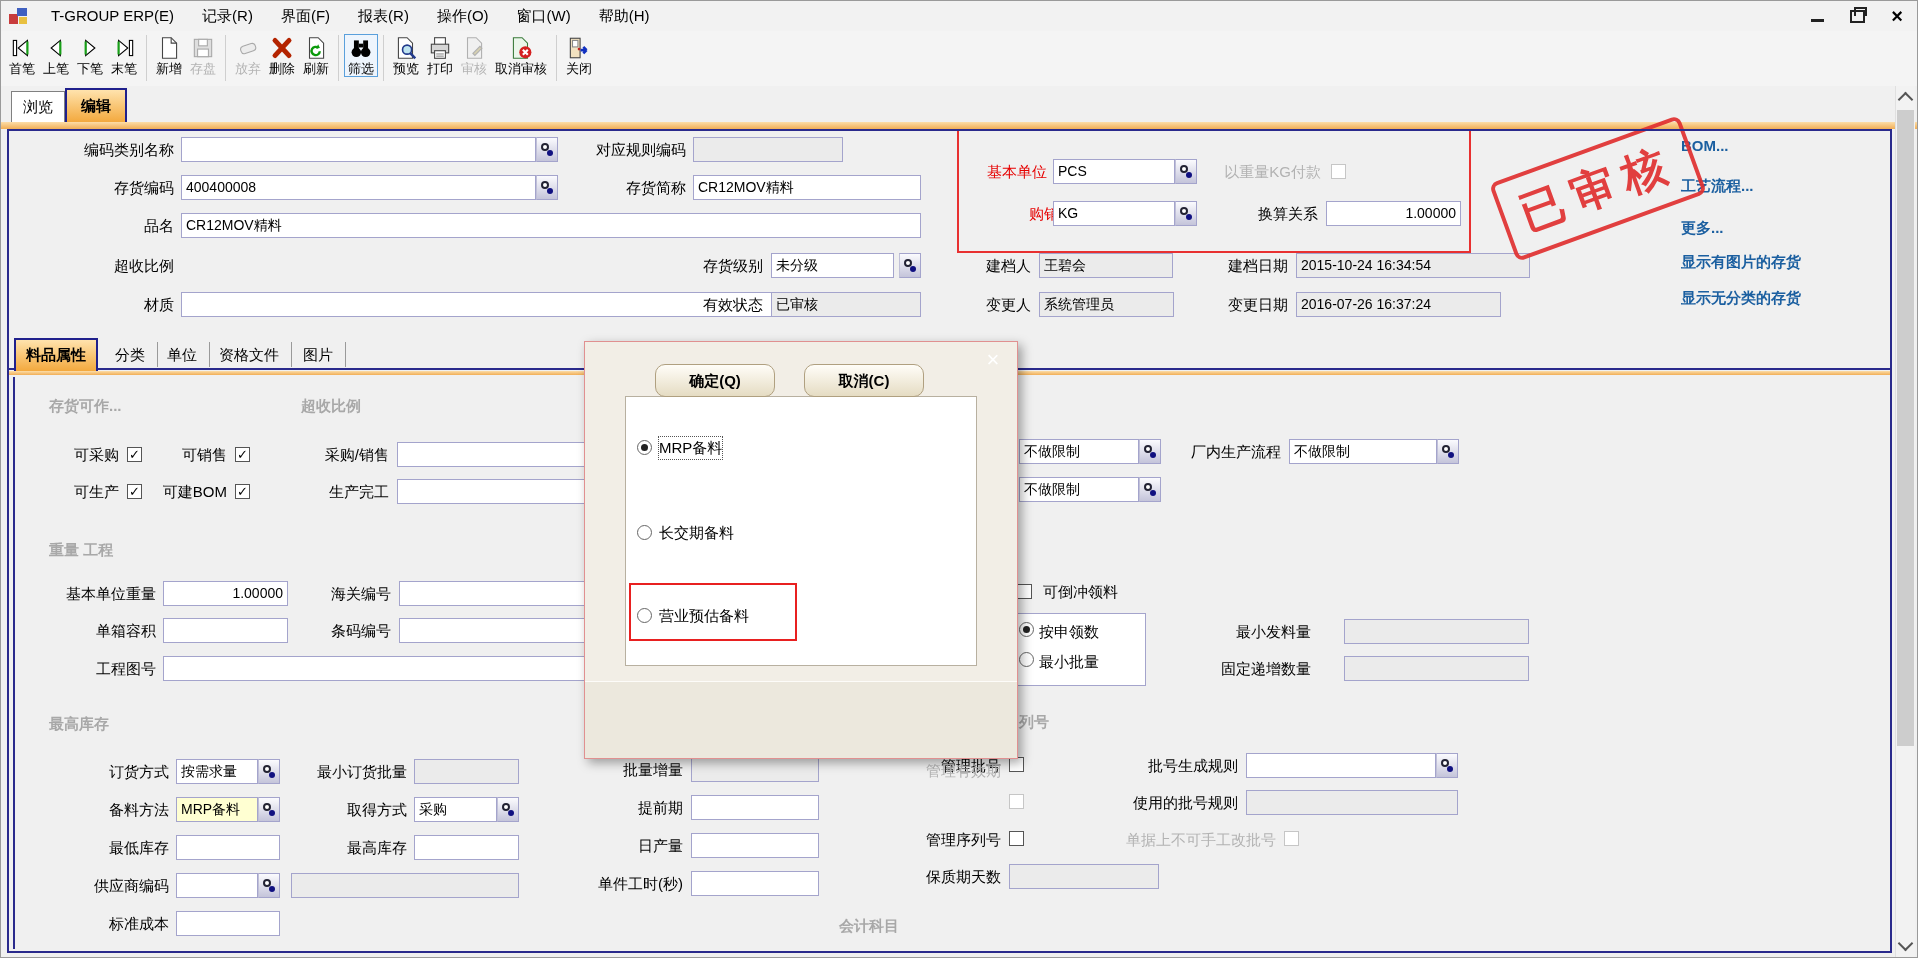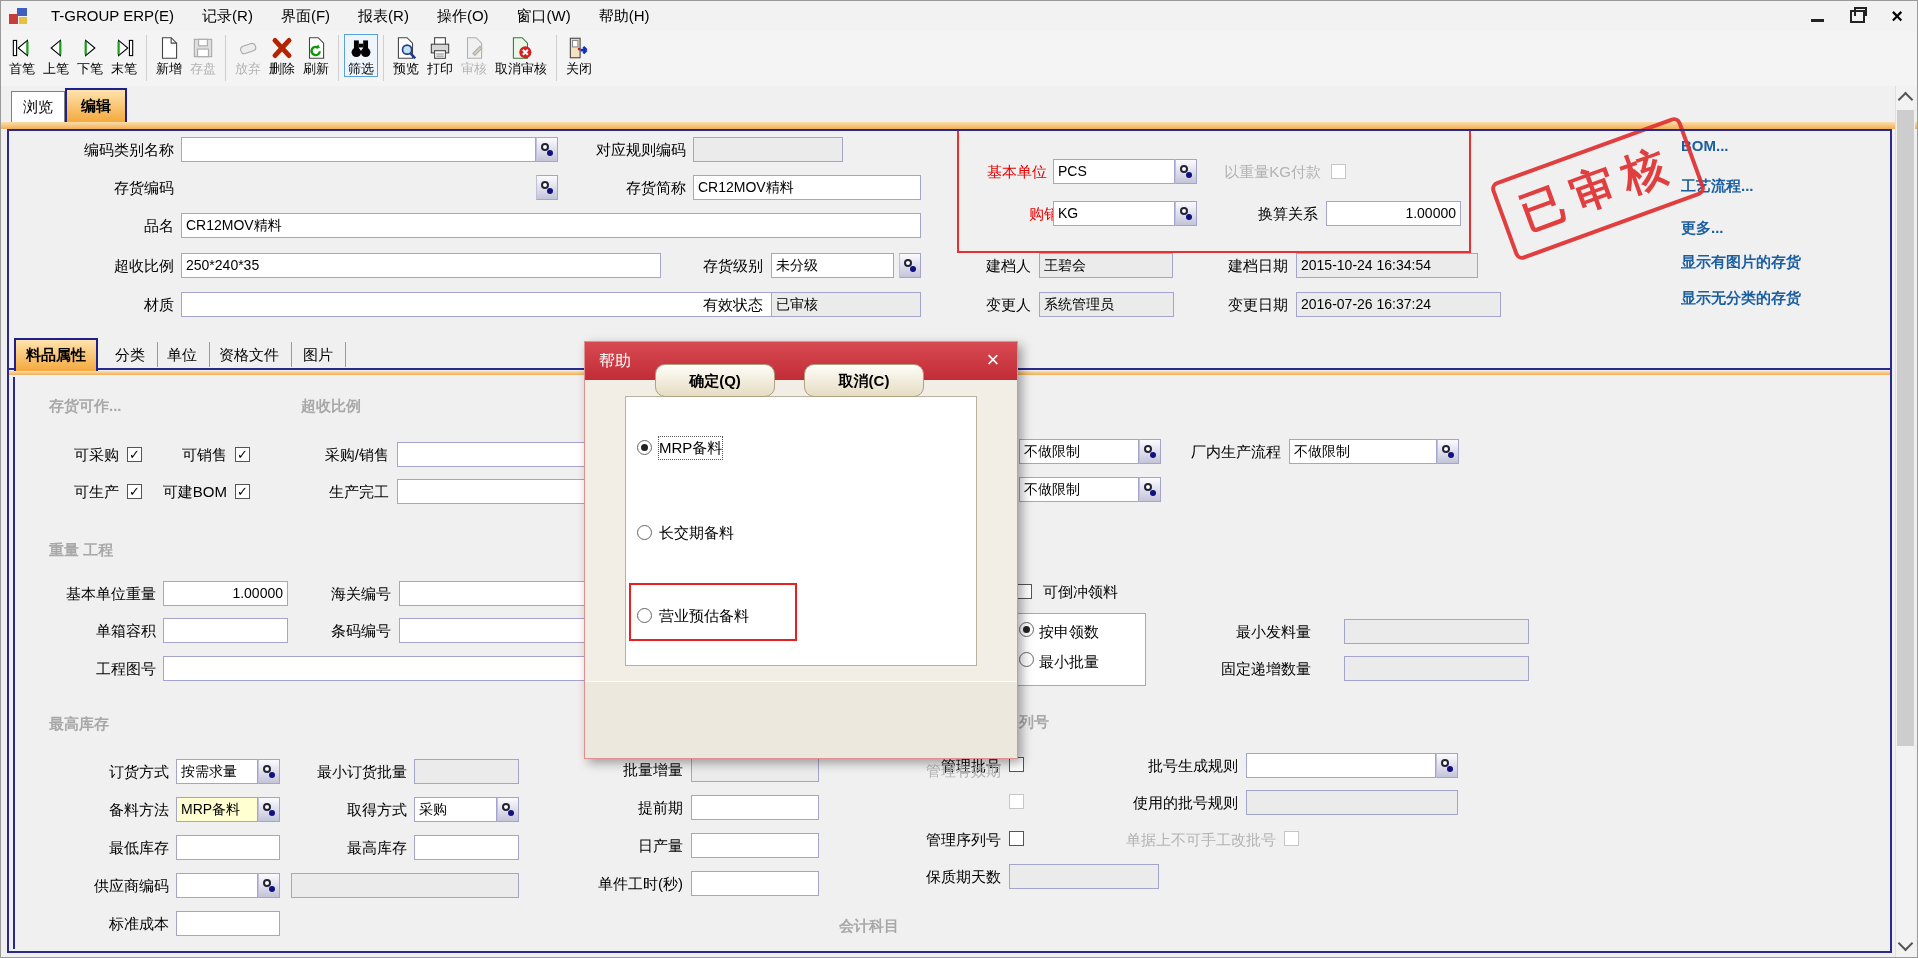--- a/index.html
+++ b/index.html
@@ -249,36 +249,36 @@
   <div class="strip"></div>
   <div class="cborder"></div>
 
   <div class="lbl" style="left:38px;top:136px;width:135px">编码类别名称</div>
   <div class="inp" style="left:180px;top:136px;width:355px"></div>
   <span class="lkp" style="left:535px;top:136px"></span>
   <div class="lbl" style="left:565px;top:136px;width:120px">对应规则编码</div>
   <div class="inp ro" style="left:692px;top:136px;width:150px"></div>
 
   <div class="lbl" style="left:38px;top:174px;width:135px">存货编码</div>
+  <div class="inp" style="left:180px;top:174px;width:355px">400400008</div>
   <span class="lkp" style="left:535px;top:174px"></span>
   <div class="lbl" style="left:565px;top:174px;width:120px">存货简称</div>
   <div class="inp" style="left:692px;top:174px;width:228px">CR12MOV精料</div>
 
   <div class="lbl" style="left:38px;top:212px;width:135px">品名</div>
   <div class="inp" style="left:180px;top:212px;width:740px">CR12MOV精料</div>
 
   <div class="lbl" style="left:38px;top:252px;width:135px">超收比例</div>
-  <div class="inp" style="left:180px;top:252px;width:480px">250*240*35</div>
   <div class="lbl" style="left:672px;top:252px;width:90px">存货级别</div>
   <div class="inp" style="left:770px;top:252px;width:123px">未分级</div>
   <span class="lkp" style="left:898px;top:252px"></span>
   <div class="lbl" style="left:955px;top:252px;width:75px">建档人</div>
   <div class="inp ro" style="left:1038px;top:252px;width:134px">王碧会</div>
   <div class="lbl" style="left:1195px;top:252px;width:92px">建档日期</div>
-  <div class="inp ro" style="left:1295px;top:252px;width:182px">2015-10-24 16:34:54</div>
+  <div class="inp ro" style="left:1295px;top:252px;width:234px">2015-10-24 16:34:54</div>
 
   <div class="lbl" style="left:38px;top:291px;width:135px">材质</div>
   <div class="inp" style="left:180px;top:291px;width:740px"></div>
   <div class="lbl" style="left:672px;top:291px;width:90px">有效状态</div>
   <div class="inp ro" style="left:770px;top:291px;width:150px">已审核</div>
   <div class="lbl" style="left:955px;top:291px;width:75px">变更人</div>
   <div class="inp ro" style="left:1038px;top:291px;width:135px">系统管理员</div>
   <div class="lbl" style="left:1195px;top:291px;width:92px">变更日期</div>
   <div class="inp ro" style="left:1295px;top:291px;width:205px">2016-07-26 16:37:24</div>
 
@@ -402,21 +402,20 @@
   <div class="lbl" style="left:1110px;top:789px;width:127px">使用的批号规则</div>
   <div class="inp ro" style="left:1245px;top:789px;width:212px"></div>
   <div class="lbl" style="left:922px;top:826px;width:78px">管理序列号</div>
   <span class="cb" style="left:1008px;top:830px"></span>
   <div class="lbl gray" style="left:1110px;top:826px;width:165px">单据上不可手工改批号</div>
   <span class="cb dis" style="left:1283px;top:830px"></span>
   <div class="lbl" style="left:922px;top:863px;width:78px">保质期天数</div>
   <div class="inp ro" style="left:1008px;top:863px;width:150px"></div>
 
   <div class="dlg">
-    <div class="dlg-title">帮助</div>
     <div class="dlg-close">×</div>
     <div class="dlg-list"></div>
     <span class="rd on" style="left:52px;top:98px"></span>
     <div class="dlg-opt focus" style="left:74px;top:95px">MRP备料</div>
     <span class="rd" style="left:52px;top:183px"></span>
     <div class="dlg-opt" style="left:74px;top:180px">长交期备料</div>
     <span class="rd" style="left:52px;top:266px"></span>
     <div class="dlg-opt" style="left:74px;top:263px">营业预估备料</div>
     <div class="dlg-redrect"></div>
     <div class="dlg-foot"></div>

